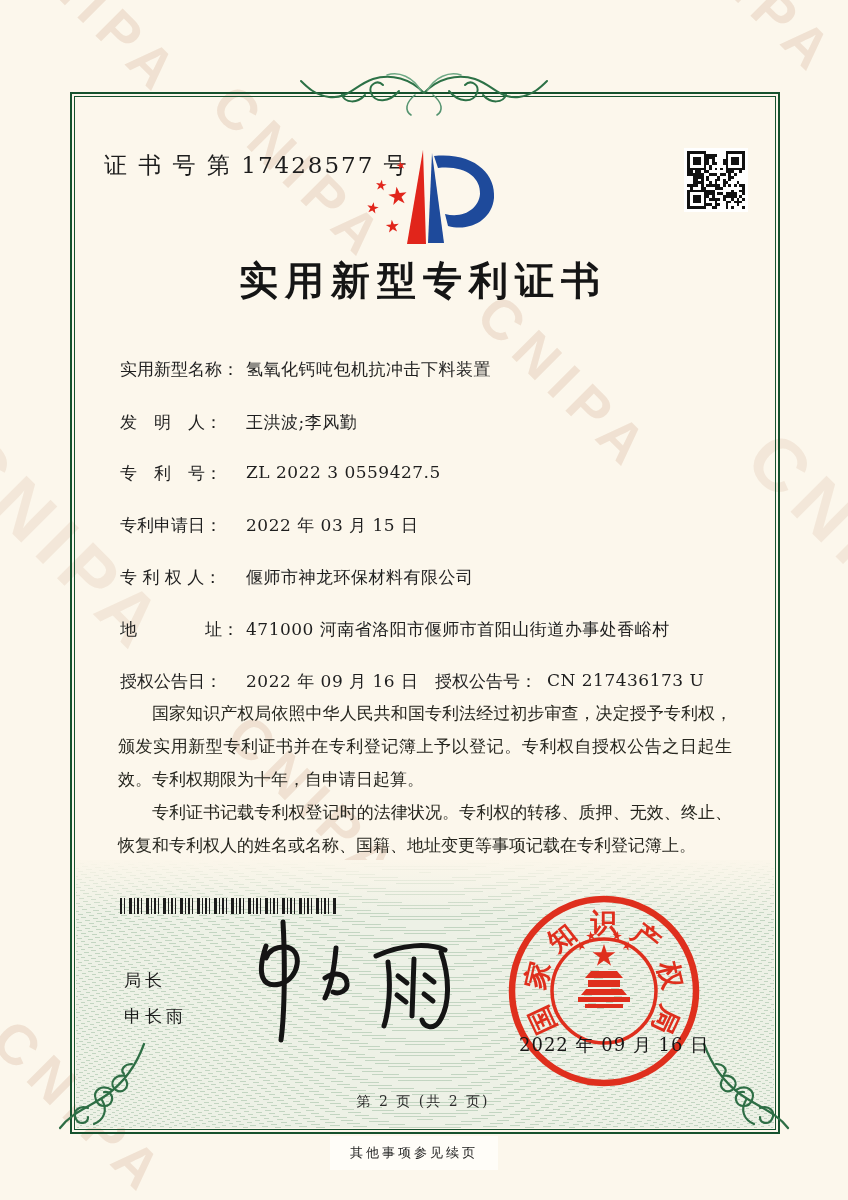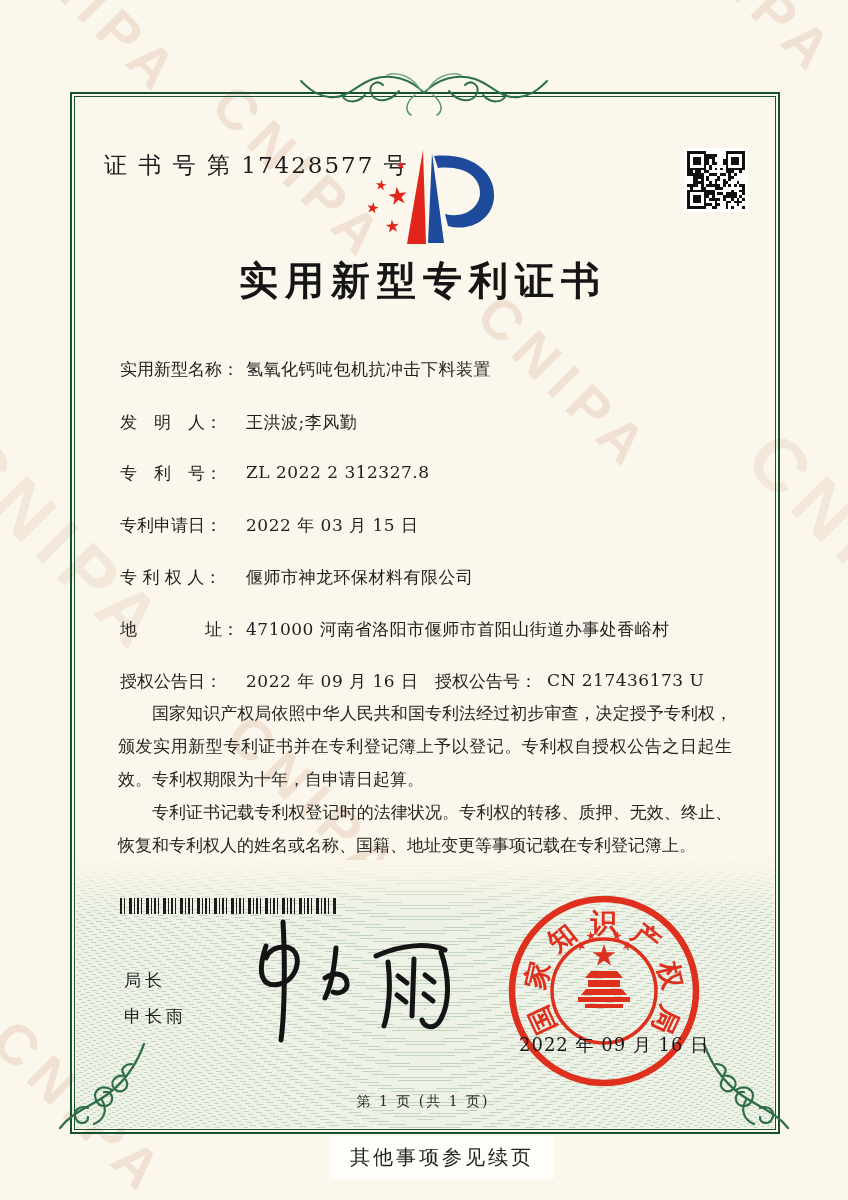--- a/index.html
+++ b/index.html
@@ -45,21 +45,21 @@
   .director-title{position:absolute;left:124px;top:969px;font-size:17px;letter-spacing:4px;color:#1c1c1c;}
   .director-name{position:absolute;left:124px;top:1005px;font-size:17px;letter-spacing:4px;color:#1c1c1c;}
   .signature{position:absolute;left:228px;top:916px;}
   
   .seal{position:absolute;left:505px;top:892px;width:198px;height:198px;}
   .seal-date{position:absolute;left:519px;top:1033px;font-size:18px;letter-spacing:1px;color:#161616;z-index:5;}
   
   .footer-page{position:absolute;left:70px;top:1093px;width:706px;text-align:center;
                font-size:14px;letter-spacing:2px;color:#2a2a2a;}
   .continuation{position:absolute;left:330px;top:1136px;background:#fffdf8;padding:8px 20px;
-                font-size:20px;letter-spacing:3px;color:#1f1f1f;}
+                font-size:13px;letter-spacing:3px;color:#1f1f1f;}
   .orn{position:absolute;}
 </style>
 </head>
 <body>
 
 <div class="page">
 
   <span class="wm" style="left:-15px;top:-25px;">CNIPA</span>
   <span class="wm" style="left:640px;top:-45px;">CNIPA</span>
   <span class="wm" style="left:190px;top:140px;">CNIPA</span>
@@ -272,21 +272,21 @@
   <div class="frow" style="top:358px;">
     <span class="flabel">实用新型名称：</span>
     <span class="fvalue">氢氧化钙吨包机抗冲击下料装置</span>
   </div>
   <div class="frow" style="top:411px;">
     <span class="flabel">发　明　人：</span>
     <span class="fvalue">王洪波;李风勤</span>
   </div>
   <div class="frow" style="top:462px;">
     <span class="flabel">专　利　号：</span>
-    <span class="fvalue">ZL 2022 2 312327.8</span>
+    <span class="fvalue">ZL 2022 3 0559427.5</span>
   </div>
   <div class="frow" style="top:514px;">
     <span class="flabel">专利申请日：</span>
     <span class="fvalue">2022 年 03 月 15 日</span>
   </div>
   <div class="frow" style="top:566px;justify-content:flex-end;">
     <span class="flabel">专 利 权 人：</span>
     <span class="fvalue">偃师市神龙环保材料有限公司</span>
   </div>
   <div class="frow" style="top:618px;">
@@ -351,16 +351,16 @@
       <path d="M0,-1 L0.588,0.809 L-0.951,-0.309 L0.951,-0.309 L-0.588,0.809 Z" transform="translate(122,54) scale(5) rotate(20)"></path>
       <path d="M80,86 L118,86 L112,79 L86,79 Z"></path>
       <rect x="83" y="88" width="32" height="7"></rect>
       <path d="M76,103 L122,103 L117,97 L81,97 Z"></path>
       <rect x="73" y="105" width="52" height="5"></rect>
       <rect x="80" y="112" width="38" height="4"></rect>
     </g>
   </svg>
   <div class="seal-date">2022 年 09 月 16 日</div>
 
-  <div class="footer-page">第 1 页 (共 1 页)</div>
+  <div class="footer-page">第 2 页 (共 2 页)</div>
   <div class="continuation">其他事项参见续页</div>
 
 </div>
 
 </body></html>

